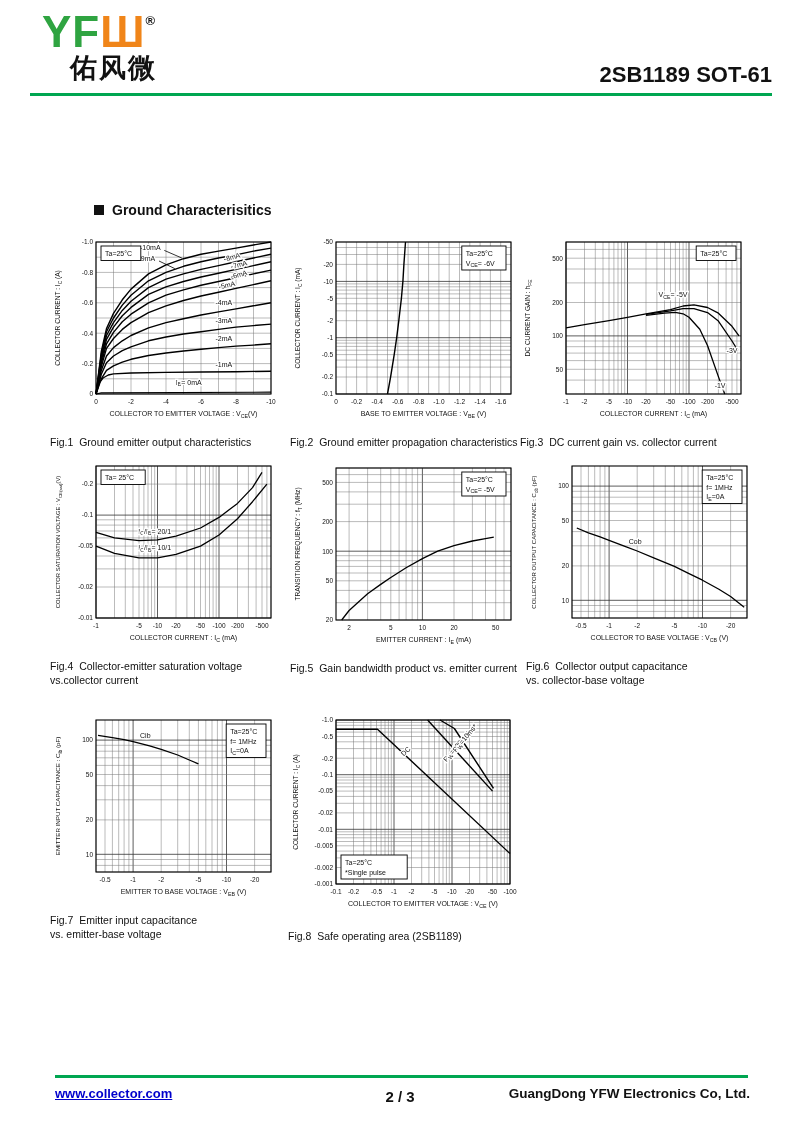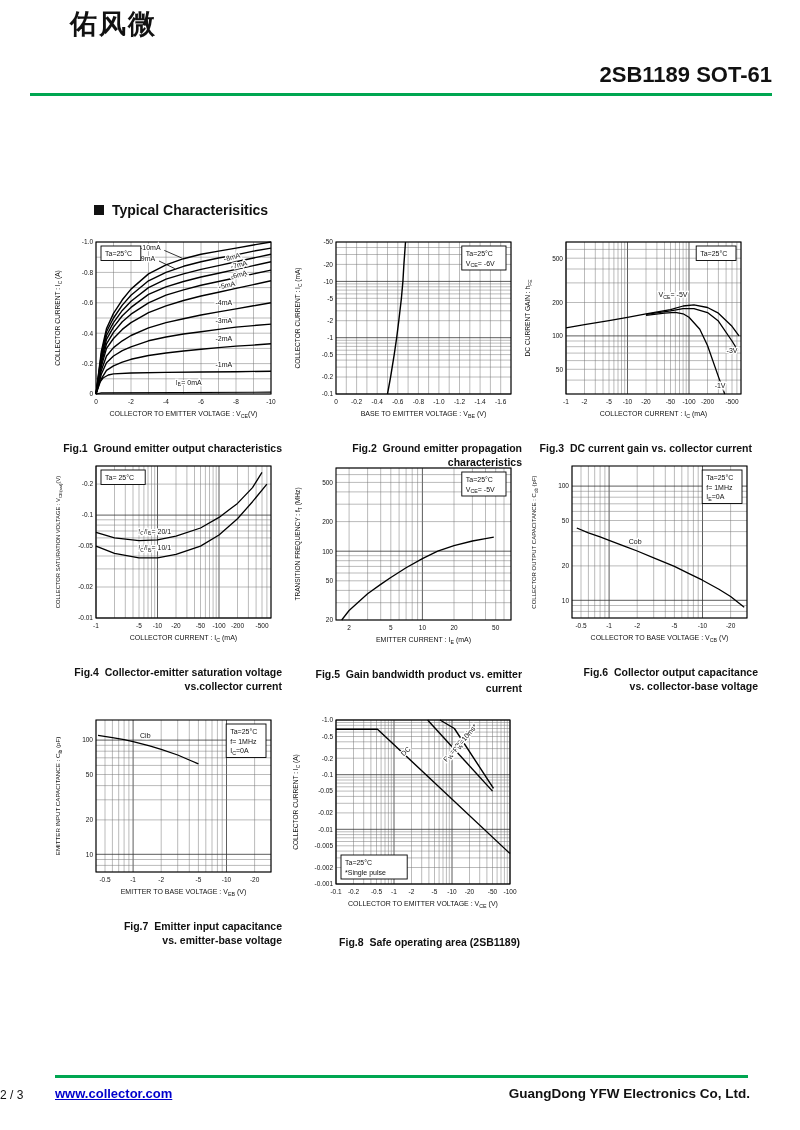--- a/index.html
+++ b/index.html
@@ -12,44 +12,45 @@
   .logo-w{color:var(--logo-orange);}
   .logo-reg{font-size:13px;vertical-align:22px;color:#111;font-weight:bold;}
   .logo-cn{font-weight:bold;font-size:27px;margin-top:1px;color:#111;letter-spacing:2px;margin-left:28px;}
   .doc-title{position:absolute;right:28px;top:62px;font-size:22px;font-weight:bold;}
   .rule{position:absolute;height:3px;background:var(--green);}
   .rule-top{left:30px;right:28px;top:93px;}
   .rule-bottom{left:55px;right:52px;top:1075px;}
   .section-title{position:absolute;left:94px;top:202px;font-size:14px;font-weight:bold;}
   .sq{display:inline-block;width:10px;height:10px;background:#111;margin-right:8px;}
   .fig{position:absolute;width:232px;}
-  .cap{margin:8px 0 0;font-size:10.5px;font-weight:bold;text-align:right;
+  .cap{margin:2px 0 0;font-size:10.5px;font-weight:normal;text-align:left;
        white-space:pre-line;line-height:1.3;}
   .site{position:absolute;left:55px;top:1086px;font-size:13px;font-weight:bold;
         color:var(--link);text-decoration:underline;}
-  .page-num{position:absolute;left:0;right:0;top:1088px;
-        font-size:12px;font-weight:normal;}
+  .page-num{position:absolute;left:0;right:0;top:1088px;text-align:center;
+        font-size:15px;font-weight:bold;}
   .company{position:absolute;right:50px;top:1086px;font-size:13.5px;font-weight:bold;}
   svg text{user-select:none;}
 </style>
 </head>
 <body>
 
 <div class="page" style="--green: #00A651; --logo-green: #2FA441; --logo-orange: #F08519; --link: #0000CC;">
 
   <div class="header">
     <div class="logo">
+      <span class="logo-latin"><span class="logo-yf">YF</span><span class="logo-w">Ш</span><span class="logo-reg">®</span></span>
       <div class="logo-cn">佑风微</div>
     </div>
     <div class="doc-title">2SB1189 SOT-61</div>
   </div>
   <div class="rule rule-top"></div>
 
   <div class="section-title">
-    <span class="sq"></span><span>Typical Characterisitics</span>
+    <span class="sq"></span><span>Ground Characterisitics</span>
   </div>
 
   <div class="fig" style="left:50px;top:234px;">
     <div class="plot"><svg width="230" height="196">
           <line x1="46.0" y1="8" x2="46.0" y2="160" stroke="#777" stroke-width="0.5"></line>
           <line x1="63.5" y1="8" x2="63.5" y2="160" stroke="#777" stroke-width="0.5"></line>
           <line x1="81.0" y1="8" x2="81.0" y2="160" stroke="#777" stroke-width="0.5"></line>
           <line x1="98.5" y1="8" x2="98.5" y2="160" stroke="#777" stroke-width="0.5"></line>
           <line x1="116.0" y1="8" x2="116.0" y2="160" stroke="#777" stroke-width="0.5"></line>
           <line x1="133.5" y1="8" x2="133.5" y2="160" stroke="#777" stroke-width="0.5"></line>

